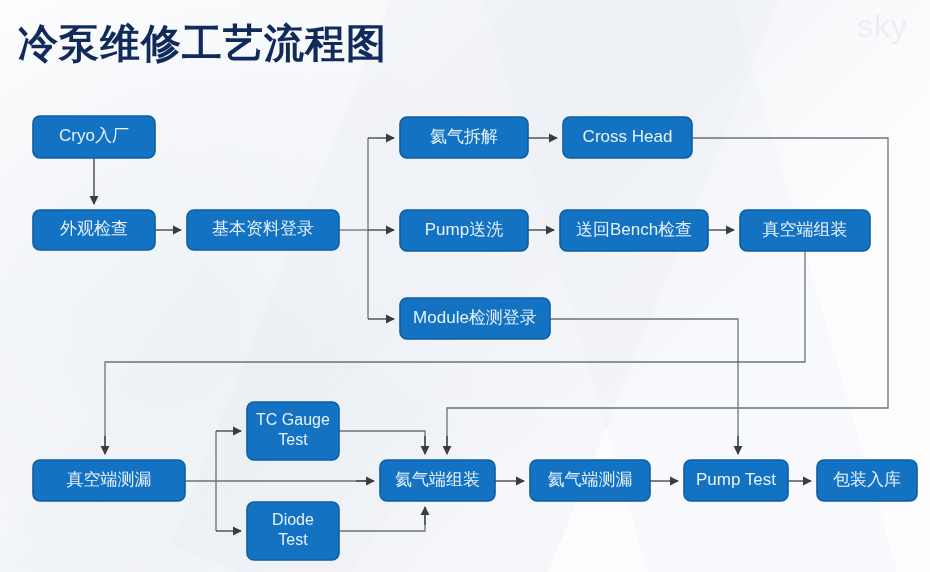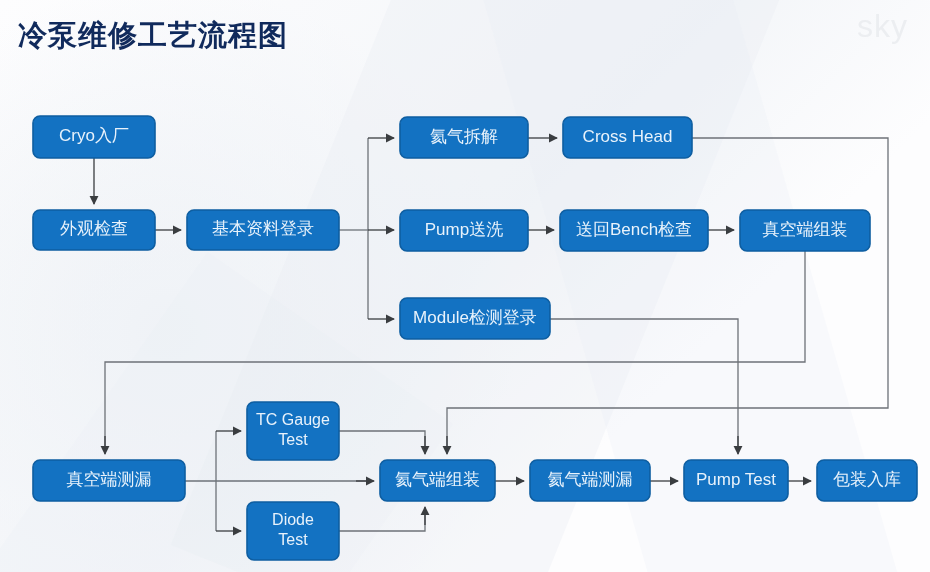--- a/index.html
+++ b/index.html
@@ -27,21 +27,21 @@
     pointer-events: none;
   }
   .bg-band.b1 { left: 300px; top: -120px; width: 360px; height: 760px; transform: rotate(22deg); opacity: .55; }
   .bg-band.b2 { left: 560px; top: -180px; width: 240px; height: 860px; transform: rotate(-16deg); opacity: .35; }
   .bg-band.b3 { left: 60px;  top: 300px; width: 300px; height: 420px; transform: rotate(35deg); opacity: .30; }
 
   #title {
     position: absolute;
     left: 18px;
     top: 16px;
-    font-size: 29px;
+    font-size: 40px;
     font-weight: bold;
     letter-spacing: 1px;
     color: #102a5c;
     font-family: "DejaVu Sans", "Liberation Sans", sans-serif;
     white-space: nowrap;
   }
   #watermark {
     position: absolute;
     right: 22px;
     top: 8px;

